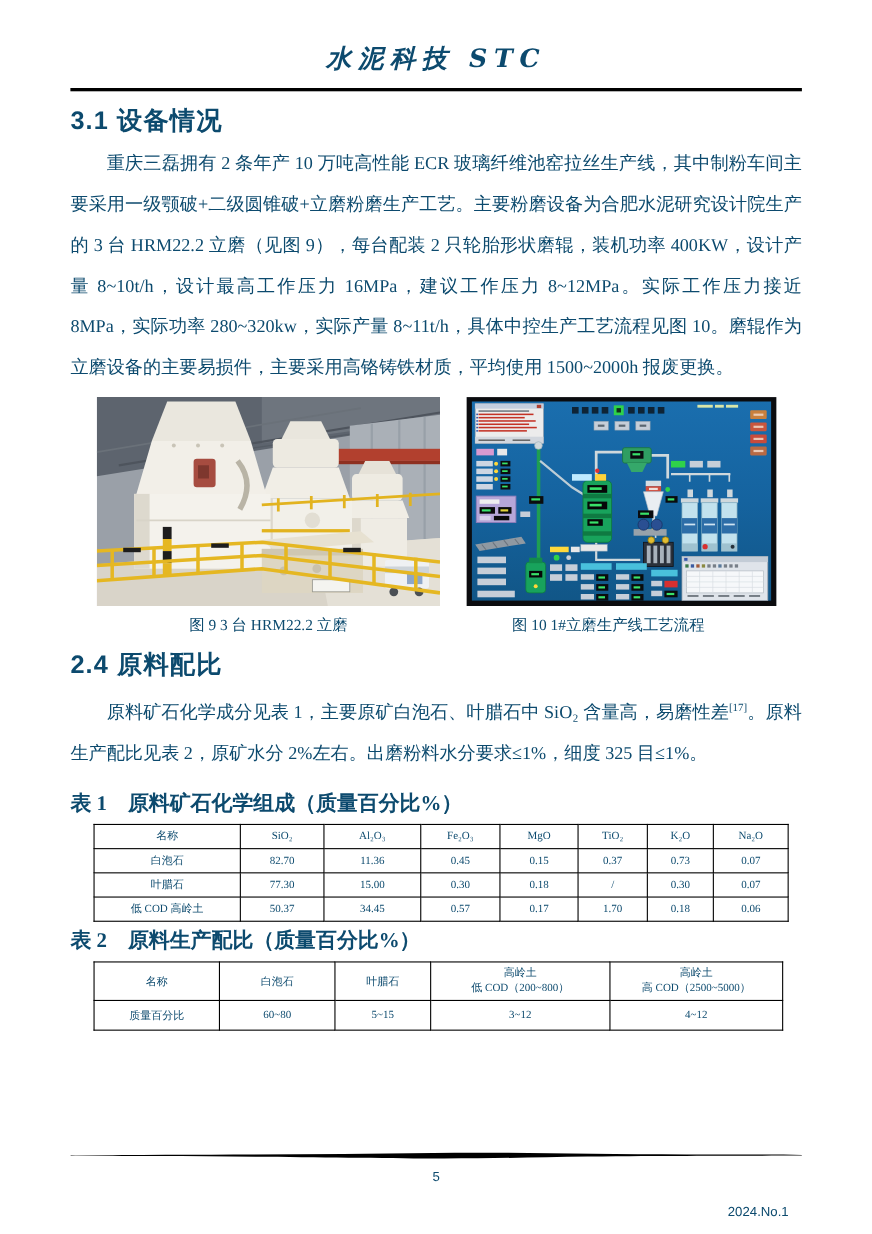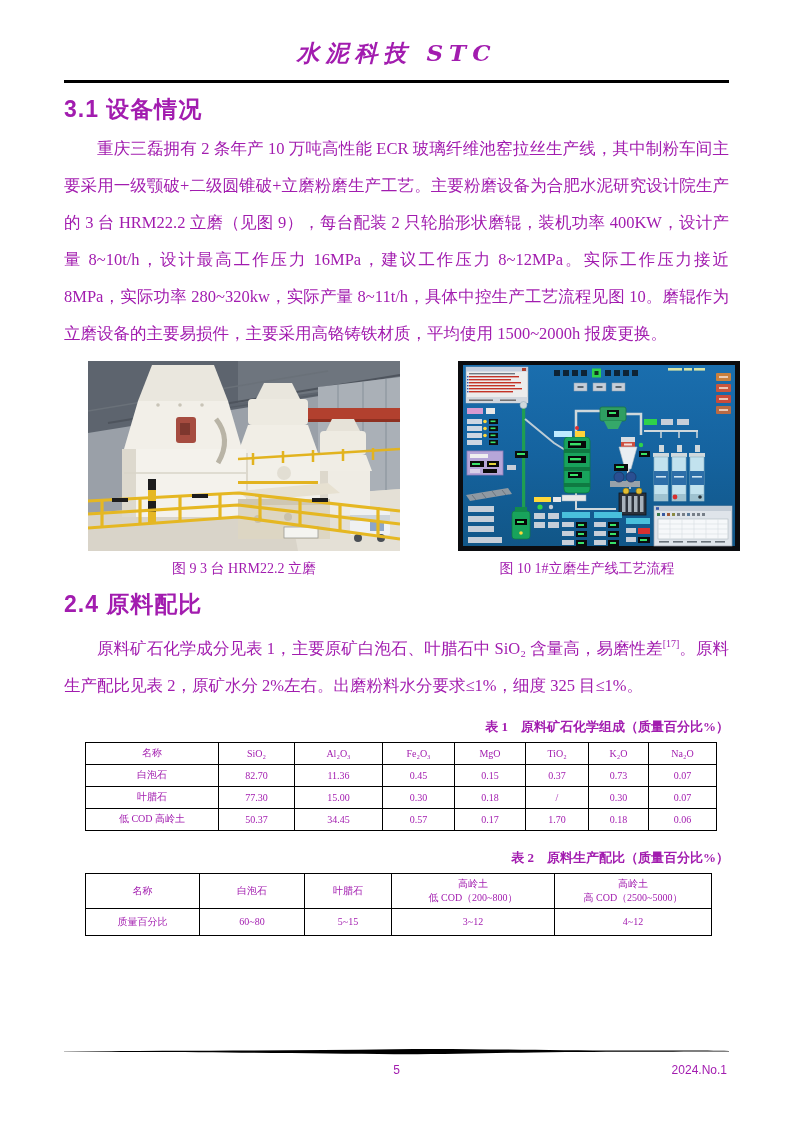--- a/index.html
+++ b/index.html
@@ -1,57 +1,57 @@
 <!DOCTYPE html>
 <html><head>
 <meta charset="utf-8">
 <style>
   html,body { margin:0; padding:0; background:#8a8a8a; }
   .page {
     width:793px; height:1122px; margin:0 auto; background:#ffffff;
     position:relative; overflow:hidden;
-    font-family:"Liberation Serif","DejaVu Serif",serif; color:#a21caf;
+    font-family:"Liberation Serif","DejaVu Serif",serif; color:#0c4a6e;
   }
   .content { padding:0 64px; }
   .journal-title {
     text-align:center; margin-top:38px; font-size:23px;
     font-style:italic; font-weight:bold; letter-spacing:6px;
     font-family:"DejaVu Serif",serif;
   }
   .header-rule { height:3px; background:#000; margin-top:11px; }
   .h-sec {
     font-family:"Liberation Sans","DejaVu Sans",sans-serif;
     font-size:23px; font-weight:bold; margin:11px 0 0 0; letter-spacing:1px;
   }
   .body-para {
     font-size:16.5px; line-height:37px; text-align:justify;
     text-indent:33px; margin:5px 0 0 0;
   }
   sup.ref { font-size:10px; }
-  .figures-row { display:flex; gap:38px; margin:9px 0 0 24px; }
+  .figures-row { display:flex; gap:24px; margin:9px 0 0 24px; }
   figure { margin:0; width:312px; }
-  figure.fig-right { width:258px;margin-left:20px; }
+  figure.fig-right { width:258px; }
   figure svg { display:block; }
   figcaption { text-align:center; font-size:14px; margin-top:9px; white-space:nowrap; }
-  .table-title { text-align:right; font-weight:bold; font-size:13px; margin-top:14px; }
-  .t2-title { margin-top:18px; }
+  .table-title { text-align:left; font-weight:bold; font-size:19px; margin-top:14px; }
+  .t2-title { margin-top:4px; }
   table { border-collapse:collapse; margin:6px 0 0 21px; table-layout:fixed; }
   td {
     border:1.5px solid #000; text-align:center; font-size:10px;
     padding:0; height:21px; overflow:hidden;
   }
   .t2 td { height:26px; }
   .t2 .two-line { line-height:1.4; padding:3px 0; height:auto; }
   .footer { position:absolute; top:1042px; left:64px; width:665px; }
   .footer-text {
     position:relative; margin-top:3px; height:16px;
     font-family:"Liberation Sans","DejaVu Sans",sans-serif; font-size:12px;
   }
   .footer-text .pg { position:absolute; left:50%; transform:translateX(-50%); }
-  .footer-text .issue { position:absolute; right:2px; }
+  .footer-text .issue { position:absolute; right:12px;margin-top:31px; }
 </style>
 </head>
 <body>
 
 <div class="page">
   <div class="content">
 
     <div class="journal-title">水泥科技 STC</div>
     <div class="header-rule"></div>
 

